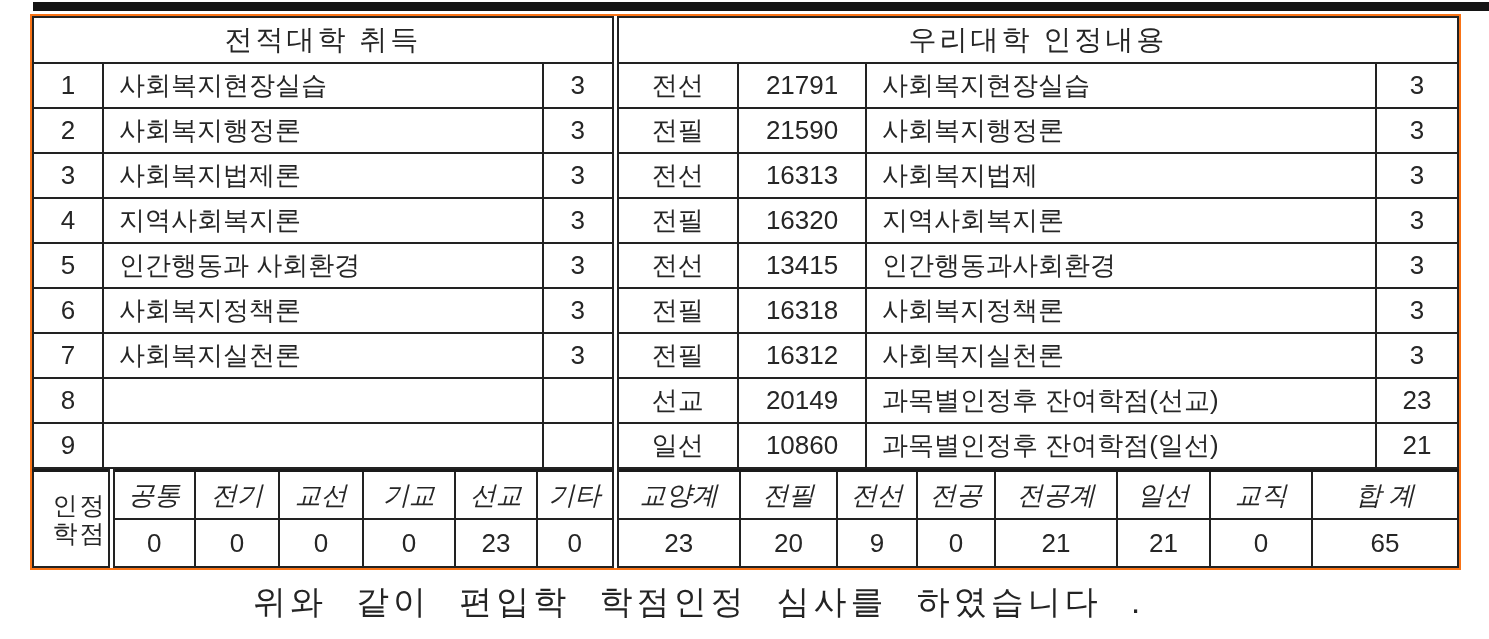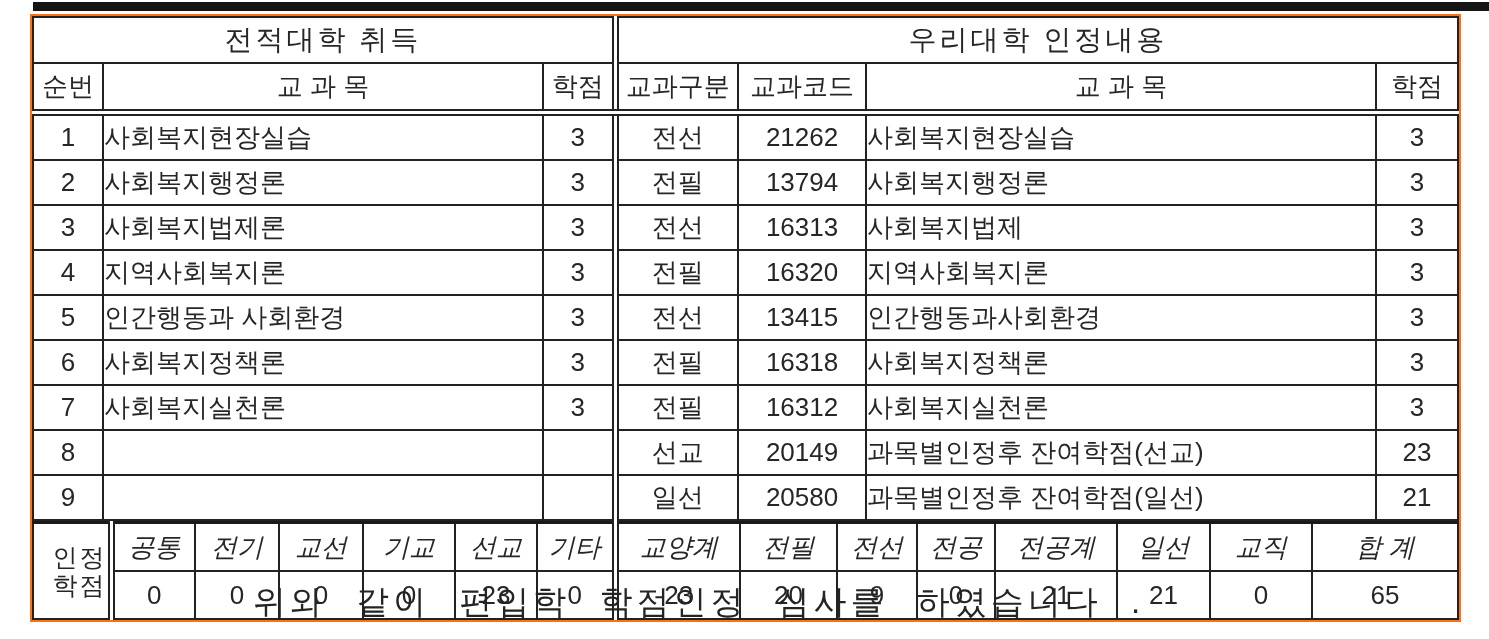--- a/index.html
+++ b/index.html
@@ -19,21 +19,21 @@
   table{border-collapse:collapse;width:100%;table-layout:fixed;}
   th,td{
     border:2px solid #222222;font-weight:normal;color:#262626;
     overflow:hidden;white-space:nowrap;
   }
   
   .t-title th{height:42px;font-size:28px;letter-spacing:3px;text-align:center;}
   .t-head th{height:43px;font-size:26px;text-align:center;border-bottom:7px double #222;}
   .t-body td{height:41px;font-size:26px;}
   .c-center{text-align:center;}
-  .c-left{text-align:left;padding-left:0;}
+  .c-left{text-align:left;padding-left:15px;}
   .sec-divider{border-left:7px double #222 !important;}
   
   .sum{border-top:3px solid #1a1a1a;}
   .sum th{height:44px;font-size:26px;text-align:center;font-style:italic;}
   .sum td{height:44px;font-size:26px;text-align:center;}
   .sum .rowlabel{font-size:25px;line-height:1.12;text-align:center;letter-spacing:2px;}
   .rowlabel span{display:block;text-align:right;}
   .caption{
     position:absolute;left:30px;top:580px;width:1427px;height:52px;
     text-align:center;font-size:33px;letter-spacing:4px;word-spacing:16px;
@@ -57,46 +57,37 @@
         <col style="width:123px">
           <col style="width:128px">
           <col style="width:510px">
           <col>
       </colgroup>
       <tbody>
           <tr class="t-title">
         <th colspan="3">전적대학 취득</th>
         <th colspan="4" class="sec-divider">우리대학 인정내용</th>
       </tr>
-      <tr class="t-head">
-        <th>순번</th>
-        <th>교 과 목</th>
-        <th>학점</th>
-        <th class="sec-divider">교과구분</th>
-        <th>교과코드</th>
-        <th>교 과 목</th>
-        <th>학점</th>
-      </tr>
       </tbody>
         <tbody class="t-body">
         <tr>
           <td class="c-center">1</td>
           <td class="c-left">사회복지현장실습</td>
           <td class="c-center">3</td>
           <td class="c-center sec-divider">전선</td>
-          <td class="c-center">21262</td>
+          <td class="c-center">21791</td>
           <td class="c-left">사회복지현장실습</td>
           <td class="c-center">3</td>
         </tr>
         <tr>
           <td class="c-center">2</td>
           <td class="c-left">사회복지행정론</td>
           <td class="c-center">3</td>
           <td class="c-center sec-divider">전필</td>
-          <td class="c-center">13794</td>
+          <td class="c-center">21590</td>
           <td class="c-left">사회복지행정론</td>
           <td class="c-center">3</td>
         </tr>
         <tr>
           <td class="c-center">3</td>
           <td class="c-left">사회복지법제론</td>
           <td class="c-center">3</td>
           <td class="c-center sec-divider">전선</td>
           <td class="c-center">16313</td>
           <td class="c-left">사회복지법제</td>
@@ -145,21 +136,21 @@
           <td class="c-center sec-divider">선교</td>
           <td class="c-center">20149</td>
           <td class="c-left">과목별인정후 잔여학점(선교)</td>
           <td class="c-center">23</td>
         </tr>
         <tr>
           <td class="c-center">9</td>
           <td class="c-left"></td>
           <td class="c-center"></td>
           <td class="c-center sec-divider">일선</td>
-          <td class="c-center">20580</td>
+          <td class="c-center">10860</td>
           <td class="c-left">과목별인정후 잔여학점(일선)</td>
           <td class="c-center">21</td>
         </tr>
       </tbody>
     </table>
 
     <table class="sum">
       <colgroup>
         <col style="width:78px">
         <col style="width:84px">

